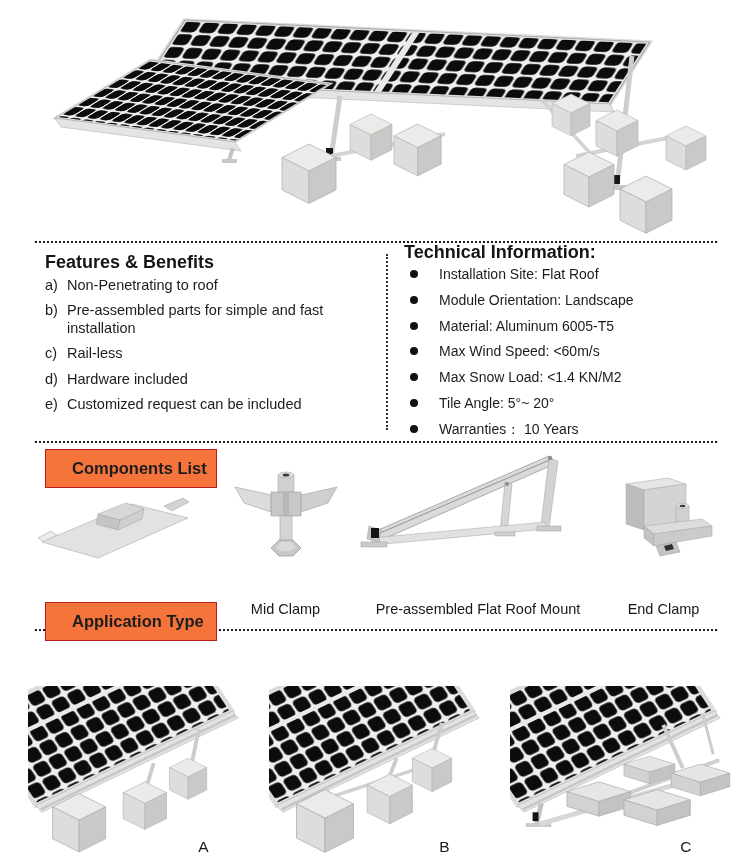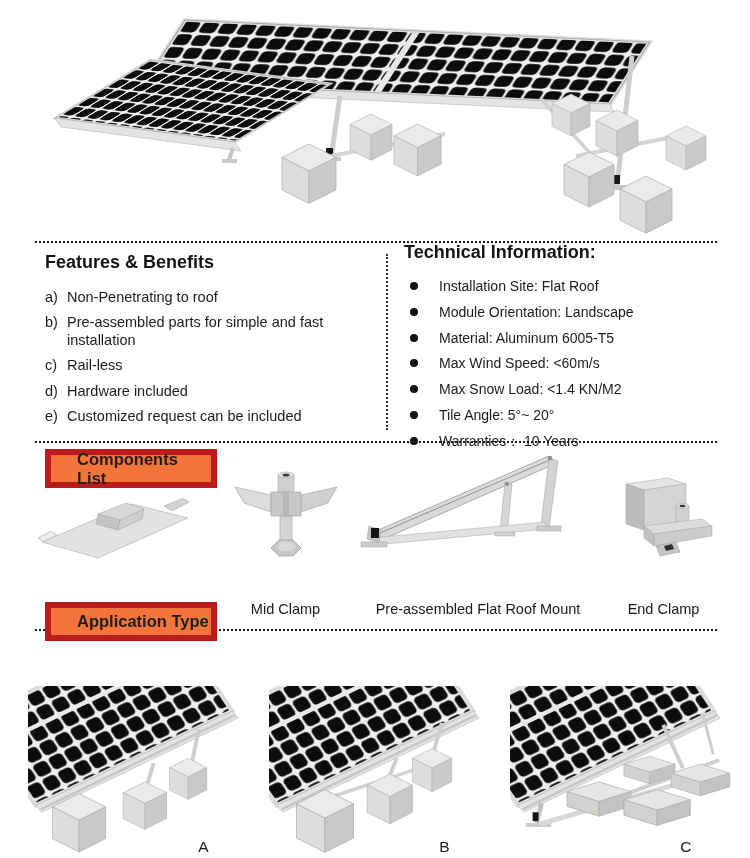--- a/index.html
+++ b/index.html
@@ -7,27 +7,27 @@
         font-family:"Liberation Sans",sans-serif;color:#1c1c1c;}
   svg{display:block;}
   .hero{position:absolute;left:20px;top:8px;}
   .dotline{position:absolute;height:0;border-top:2.6px dotted #1b1b1b;}
   .sep1{left:35px;top:241px;width:682px;}
   .sep2{left:35px;top:441px;width:682px;}
   .sep3{left:35px;top:629px;width:682px;}
   .vsep{position:absolute;left:386px;top:254px;height:176px;width:0;border-left:2.2px dotted #2f2f2f;}
   .features{position:absolute;left:45px;top:252px;width:325px;}
   .technical{position:absolute;left:404px;top:242px;width:330px;}
-  .sec-title{font-size:18px;font-weight:bold;color:#151515;margin-bottom:15px;}
+  .sec-title{font-size:18px;font-weight:bold;color:#151515;margin-bottom:3px;}
   .f-row{display:flex;margin-bottom:7px;font-size:14.5px;line-height:1.25;}
   .f-key{width:22px;flex:0 0 22px;}
   .t-row{display:flex;margin-bottom:9px;font-size:14px;line-height:1.2;}
   .t-dot{flex:0 0 8px;width:8px;height:8px;border-radius:50%;background:#111;margin:4px 21px 0 6px;}
   .orange-box{position:absolute;left:45px;width:172px;height:39px;background:#f4743b;
-              border:6px solid #b91c1c;display:flex;align-items:center;padding-left:26px;
+              border:1px solid #b91c1c;display:flex;align-items:center;padding-left:26px;
               box-sizing:border-box;font-size:16.5px;font-weight:bold;color:#1d1d1d;}
   .comp-hdr{top:449px;}
   .app-hdr{top:602px;}
   .comp-row{position:absolute;left:30px;top:465px;width:700px;height:152px;
             display:flex;align-items:flex-end;}
   .comp-item{display:flex;flex-direction:column;align-items:center;justify-content:flex-end;gap:33px;}
   .comp-item.c1{width:26%;} .comp-item.c2{width:21%;} .comp-item.c3{width:19%;} .comp-item.c4{width:34%;}
   .comp-label{font-size:14.5px;color:#191919;margin-top:6px;white-space:nowrap;}
   .app-row{position:absolute;left:28px;top:686px;width:702px;height:172px;display:flex;gap:20px;}
   .app-tile{position:relative;width:221px;height:172px;}

